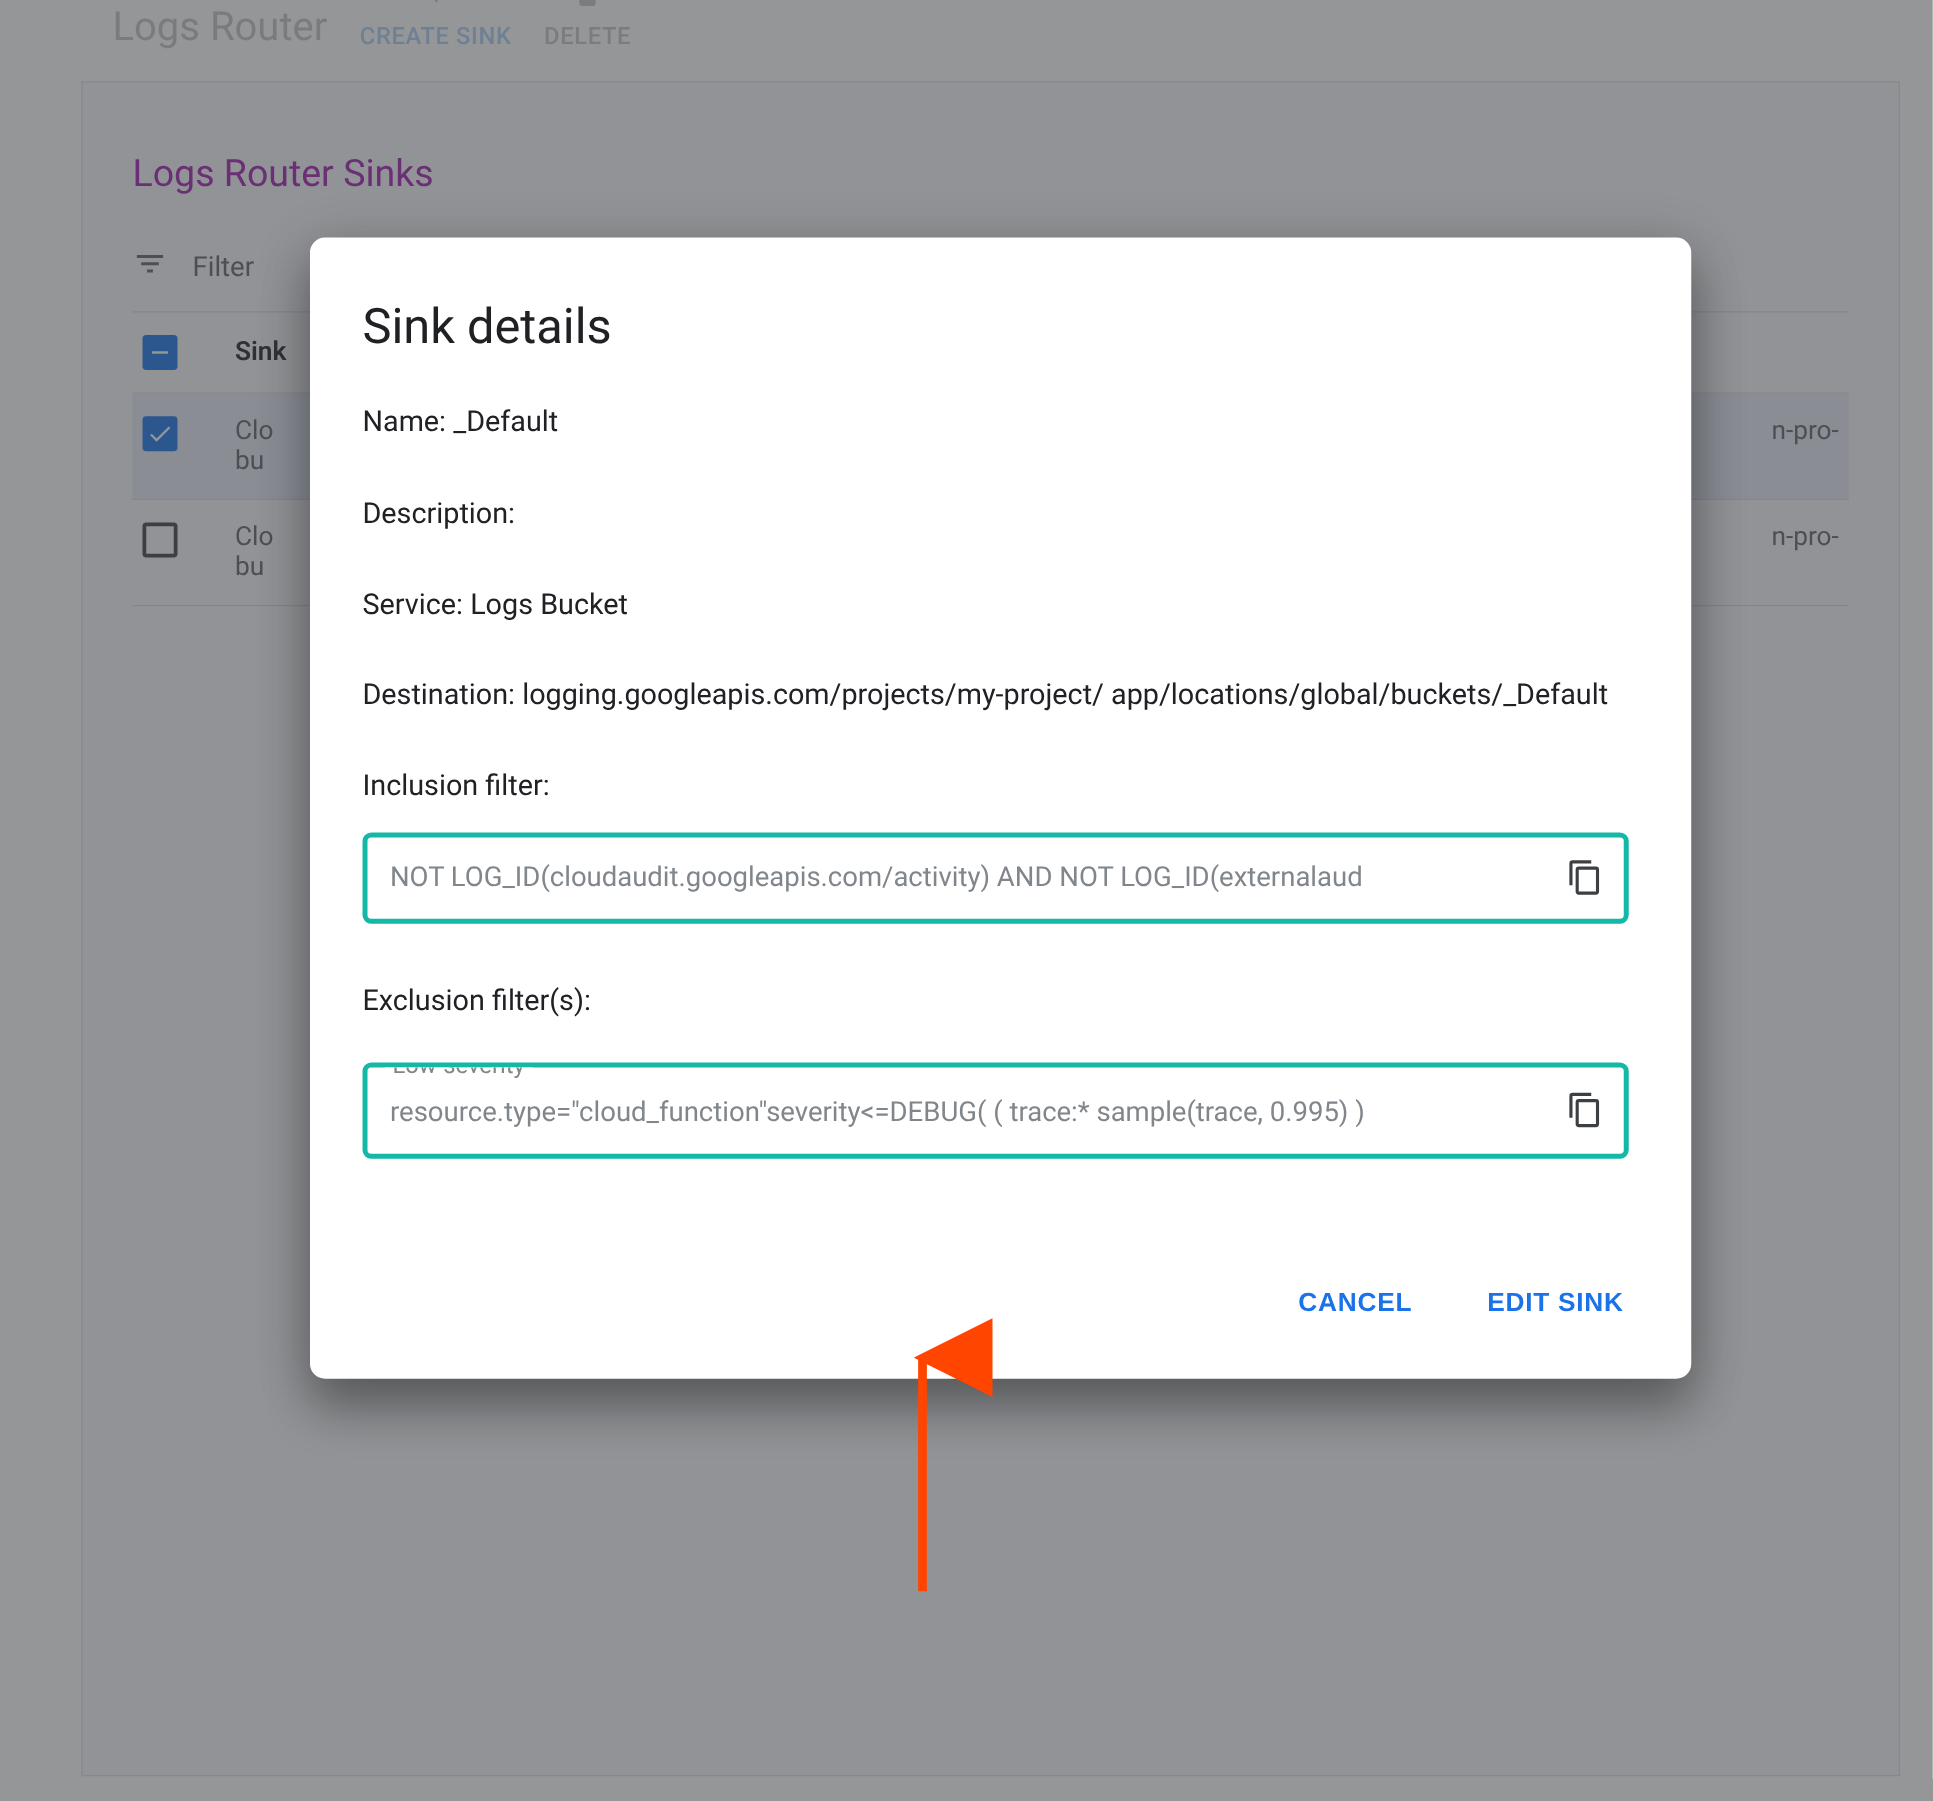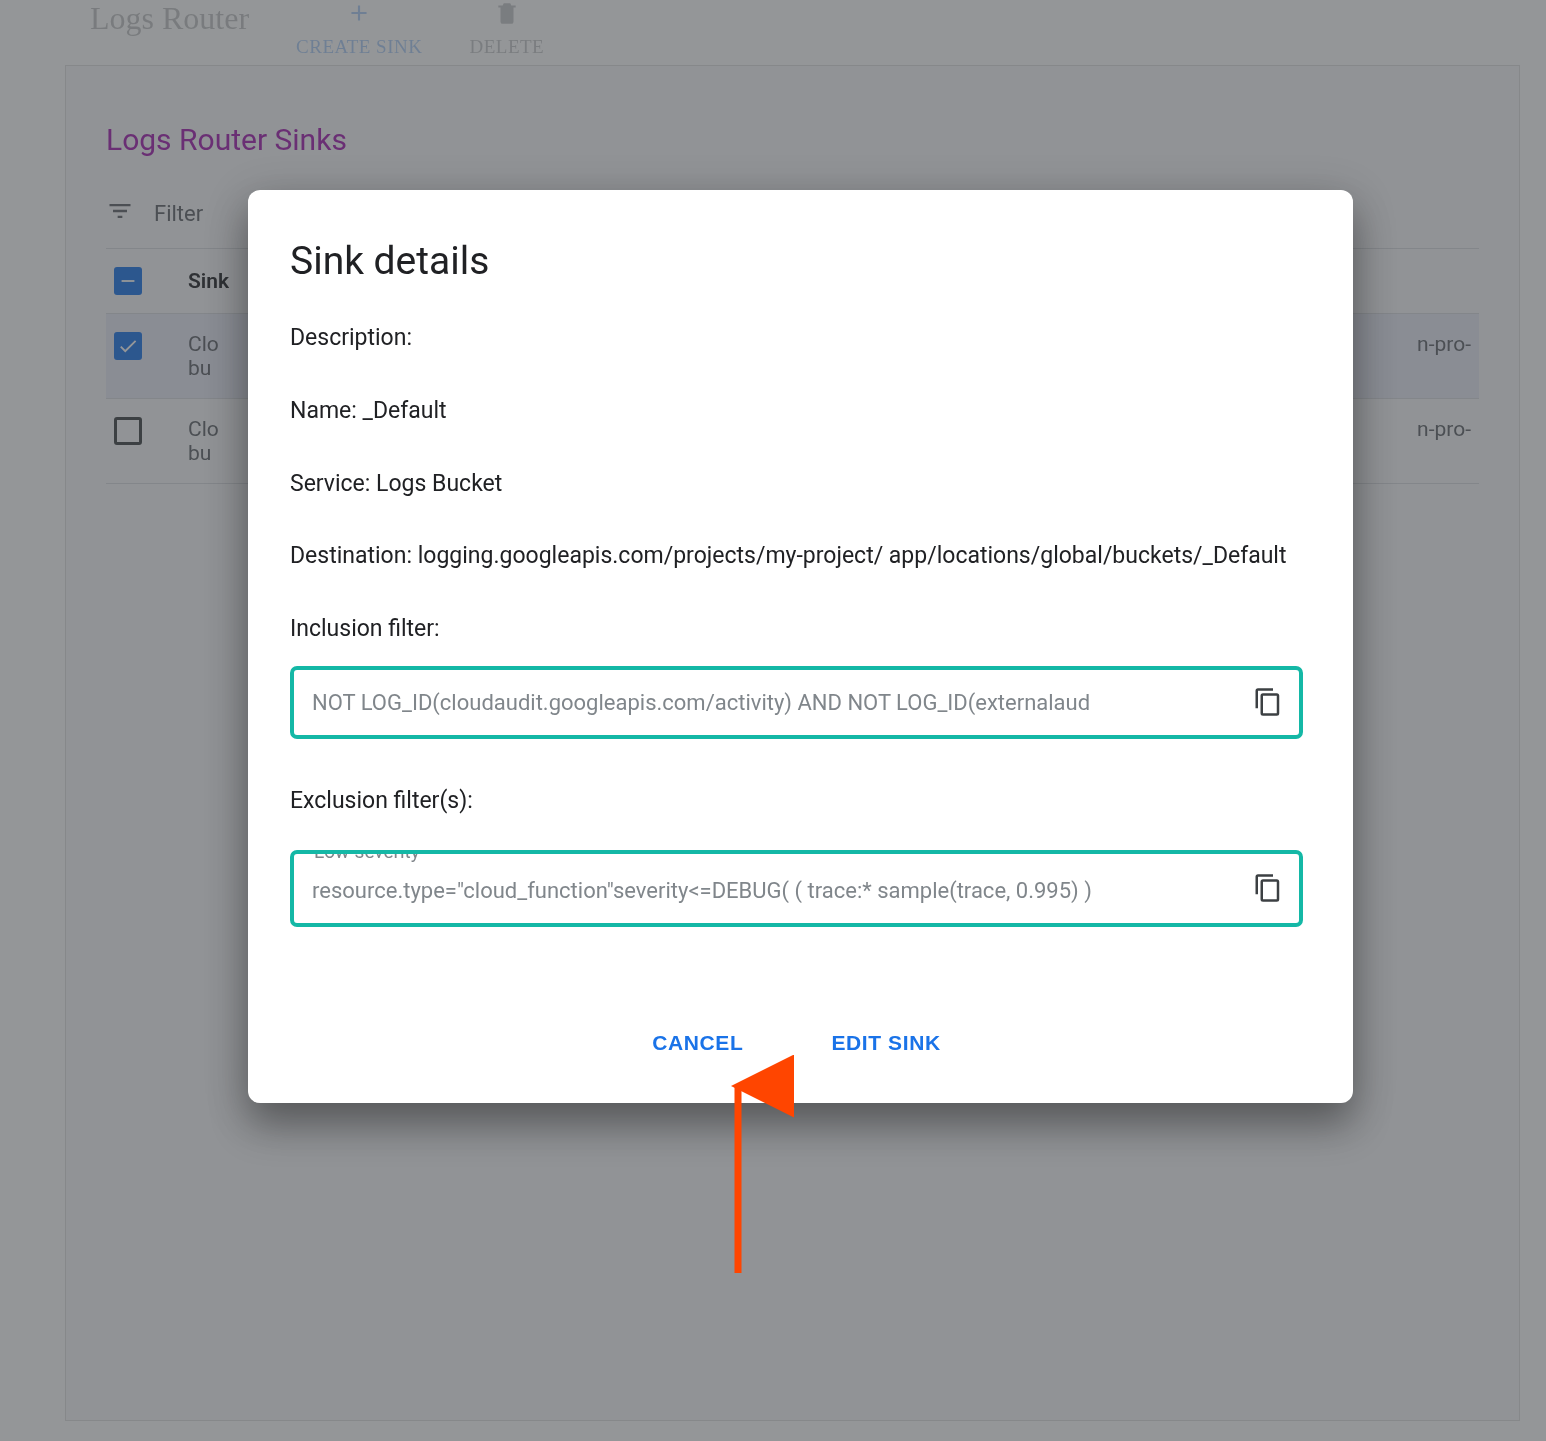--- a/index.html
+++ b/index.html
@@ -13,25 +13,24 @@
   }
   
   
   .bg-page {
     position: absolute;
     inset: 0;
     padding: 0;
   }
   .bg-header {
     display: flex;
-    align-items: flex-start;
-    gap: 47px;
+    align-items: flex-end;
+    gap: 26px;
     padding: 0 0 0 90px;
     height: 40px;
-    font-family: Liberation Serif, serif;
   }
   .bg-title {
     font-size: 32px;
     font-weight: 400;
     color: #3c4043;
     opacity: 0.3;
   }
   .bg-action {
     display: flex;
     align-items: center;
@@ -122,21 +121,21 @@
     position: absolute;
     right: 16px;
     top: 50%;
     transform: translateY(-50%);
     width: 30px; height: 30px;
     cursor: pointer;
     color:#3c4043;
   }
   .copy-btn svg { width:30px; height:30px; fill:currentColor;}
   
-  .dlg-actions { display:flex; justify-content:center; gap:80px; padding-top: 84px;}
+  .dlg-actions { display:flex; justify-content:flex-end; gap:52px; padding-top: 84px;}
   .txt-btn {
     background:none; border:none;
     font-size: 21px; font-weight: 600;
     letter-spacing: 0.6px;
     color:#1a73e8;
     cursor:pointer;
     padding: 12px 4px;
   }
   
   
@@ -200,27 +199,27 @@
     </div>
   </div>
 </div>
 
 <div class="scrim">
 
   <div class="dialog">
     <h1 class="dlg-title">Sink details</h1>
 
     <div class="dlg-field">
+      <span class="dlg-field-label">Name:</span>
+      <span class="dlg-field-value">_Default</span>
+    </div>
+
+    <div class="dlg-field">
       <span class="dlg-field-label">Description:</span>
       <span class="dlg-field-value"></span>
-    </div>
-
-    <div class="dlg-field">
-      <span class="dlg-field-label">Name:</span>
-      <span class="dlg-field-value">_Default</span>
     </div>
 
     <div class="dlg-field">
       <span class="dlg-field-label">Service:</span>
       <span class="dlg-field-value">Logs Bucket</span>
     </div>
 
     <div class="dlg-field">
       <span class="dlg-field-label">Destination:</span>
       <span class="dlg-field-value">logging.googleapis.com/projects/my-project/ app/locations/global/buckets/_Default</span>

